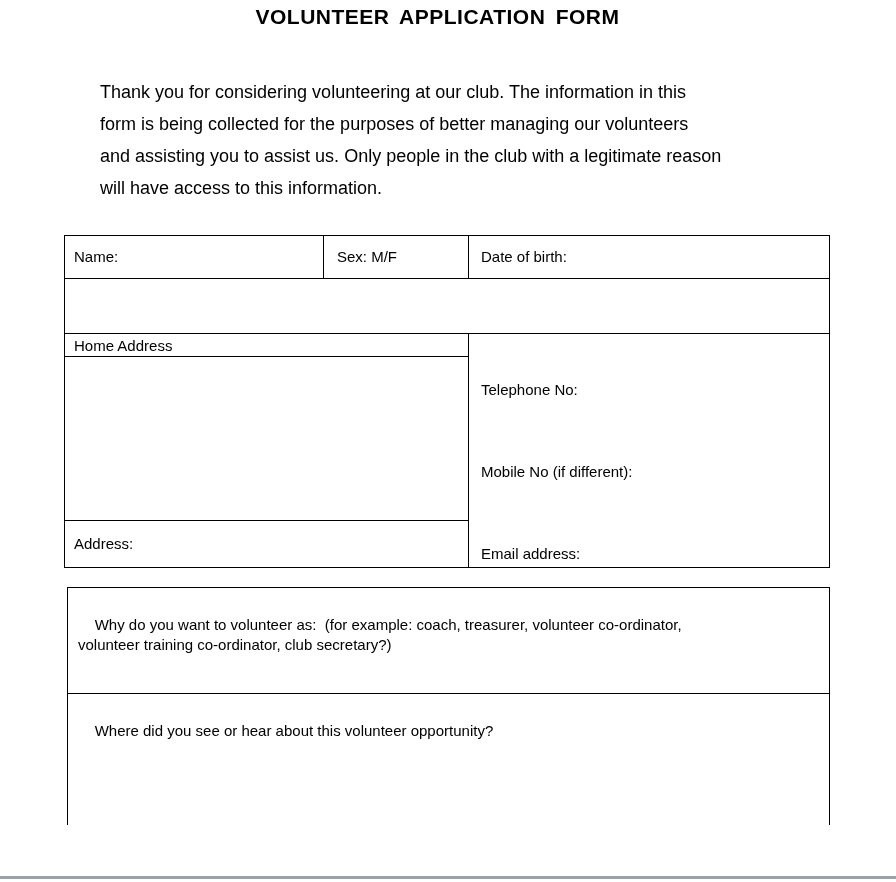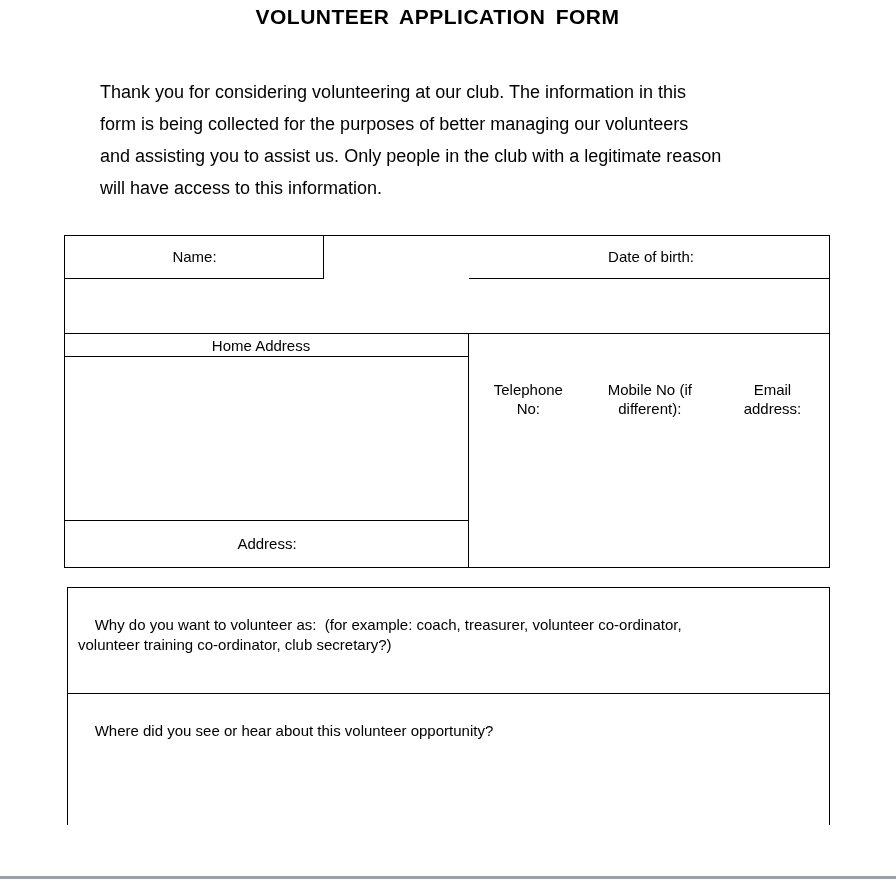--- a/index.html
+++ b/index.html
@@ -37,35 +37,36 @@
     position: absolute;
     left: 64px;
     top: 235px;
     width: 766px;
     height: 333px;
     border: 1.5px solid #000;
     display: grid;
     grid-template-columns: 259px 145px 1fr;
     grid-template-rows: 43px 55px 23px 164px 1fr;
   }
-  .cell { font-size: 15px; line-height: 19px; text-align: center; }
+  .cell { font-size: 15px; line-height: 19px; }
   .b-r { border-right: 1.5px solid #000; }
   .b-b { border-bottom: 1.5px solid #000; }
   .c-name     { grid-area: 1 / 1 / 2 / 2; padding: 11px 8px 0 9px; }
   .c-sex      { grid-area: 1 / 2 / 2 / 3; padding: 11px 8px 0 13px; }
   .c-dob      { grid-area: 1 / 3 / 2 / 4; padding: 11px 8px 16px 12px; }
   .c-blank    { grid-area: 2 / 1 / 3 / 4; }
   .c-homelbl  { grid-area: 3 / 1 / 4 / 3; padding: 2px 20px 0 9px; }
   .c-addr     { grid-area: 4 / 1 / 5 / 3; }
   .c-postcode { grid-area: 5 / 1 / 6 / 3; padding: 13px 8px 0 9px; }
   .c-contact  {
     grid-area: 3 / 3 / 6 / 4;
     padding: 46px 8px 0 12px;
     display: flex;
-    row-gap: 45px;
+    flex-direction: column;
+    row-gap: 63px;
   }
   
   .t2 {
     position: absolute;
     left: 67px;
     top: 587px;
     width: 763px;
     height: 238px;
     border: 1.5px solid #000;
     border-bottom: none;
@@ -97,20 +98,23 @@
 form is being collected for the purposes of better managing our volunteers
 and assisting you to assist us. Only people in the club with a legitimate reason
 will have access to this information.</div>
 
 <div class="t1">
 
   <div class="cell c-name b-r b-b">
     <span>Name:</span>
   </div>
 
+  <div class="cell c-sex b-r b-b">
+    <span>Sex: M/F</span>
+  </div>
 
   <div class="cell c-dob b-b">
     <span>Date of birth:</span>
   </div>
 
   <div class="cell c-blank b-b"></div>
 
   <div class="cell c-homelbl b-r b-b">
     <span>Home Address</span>
   </div>

